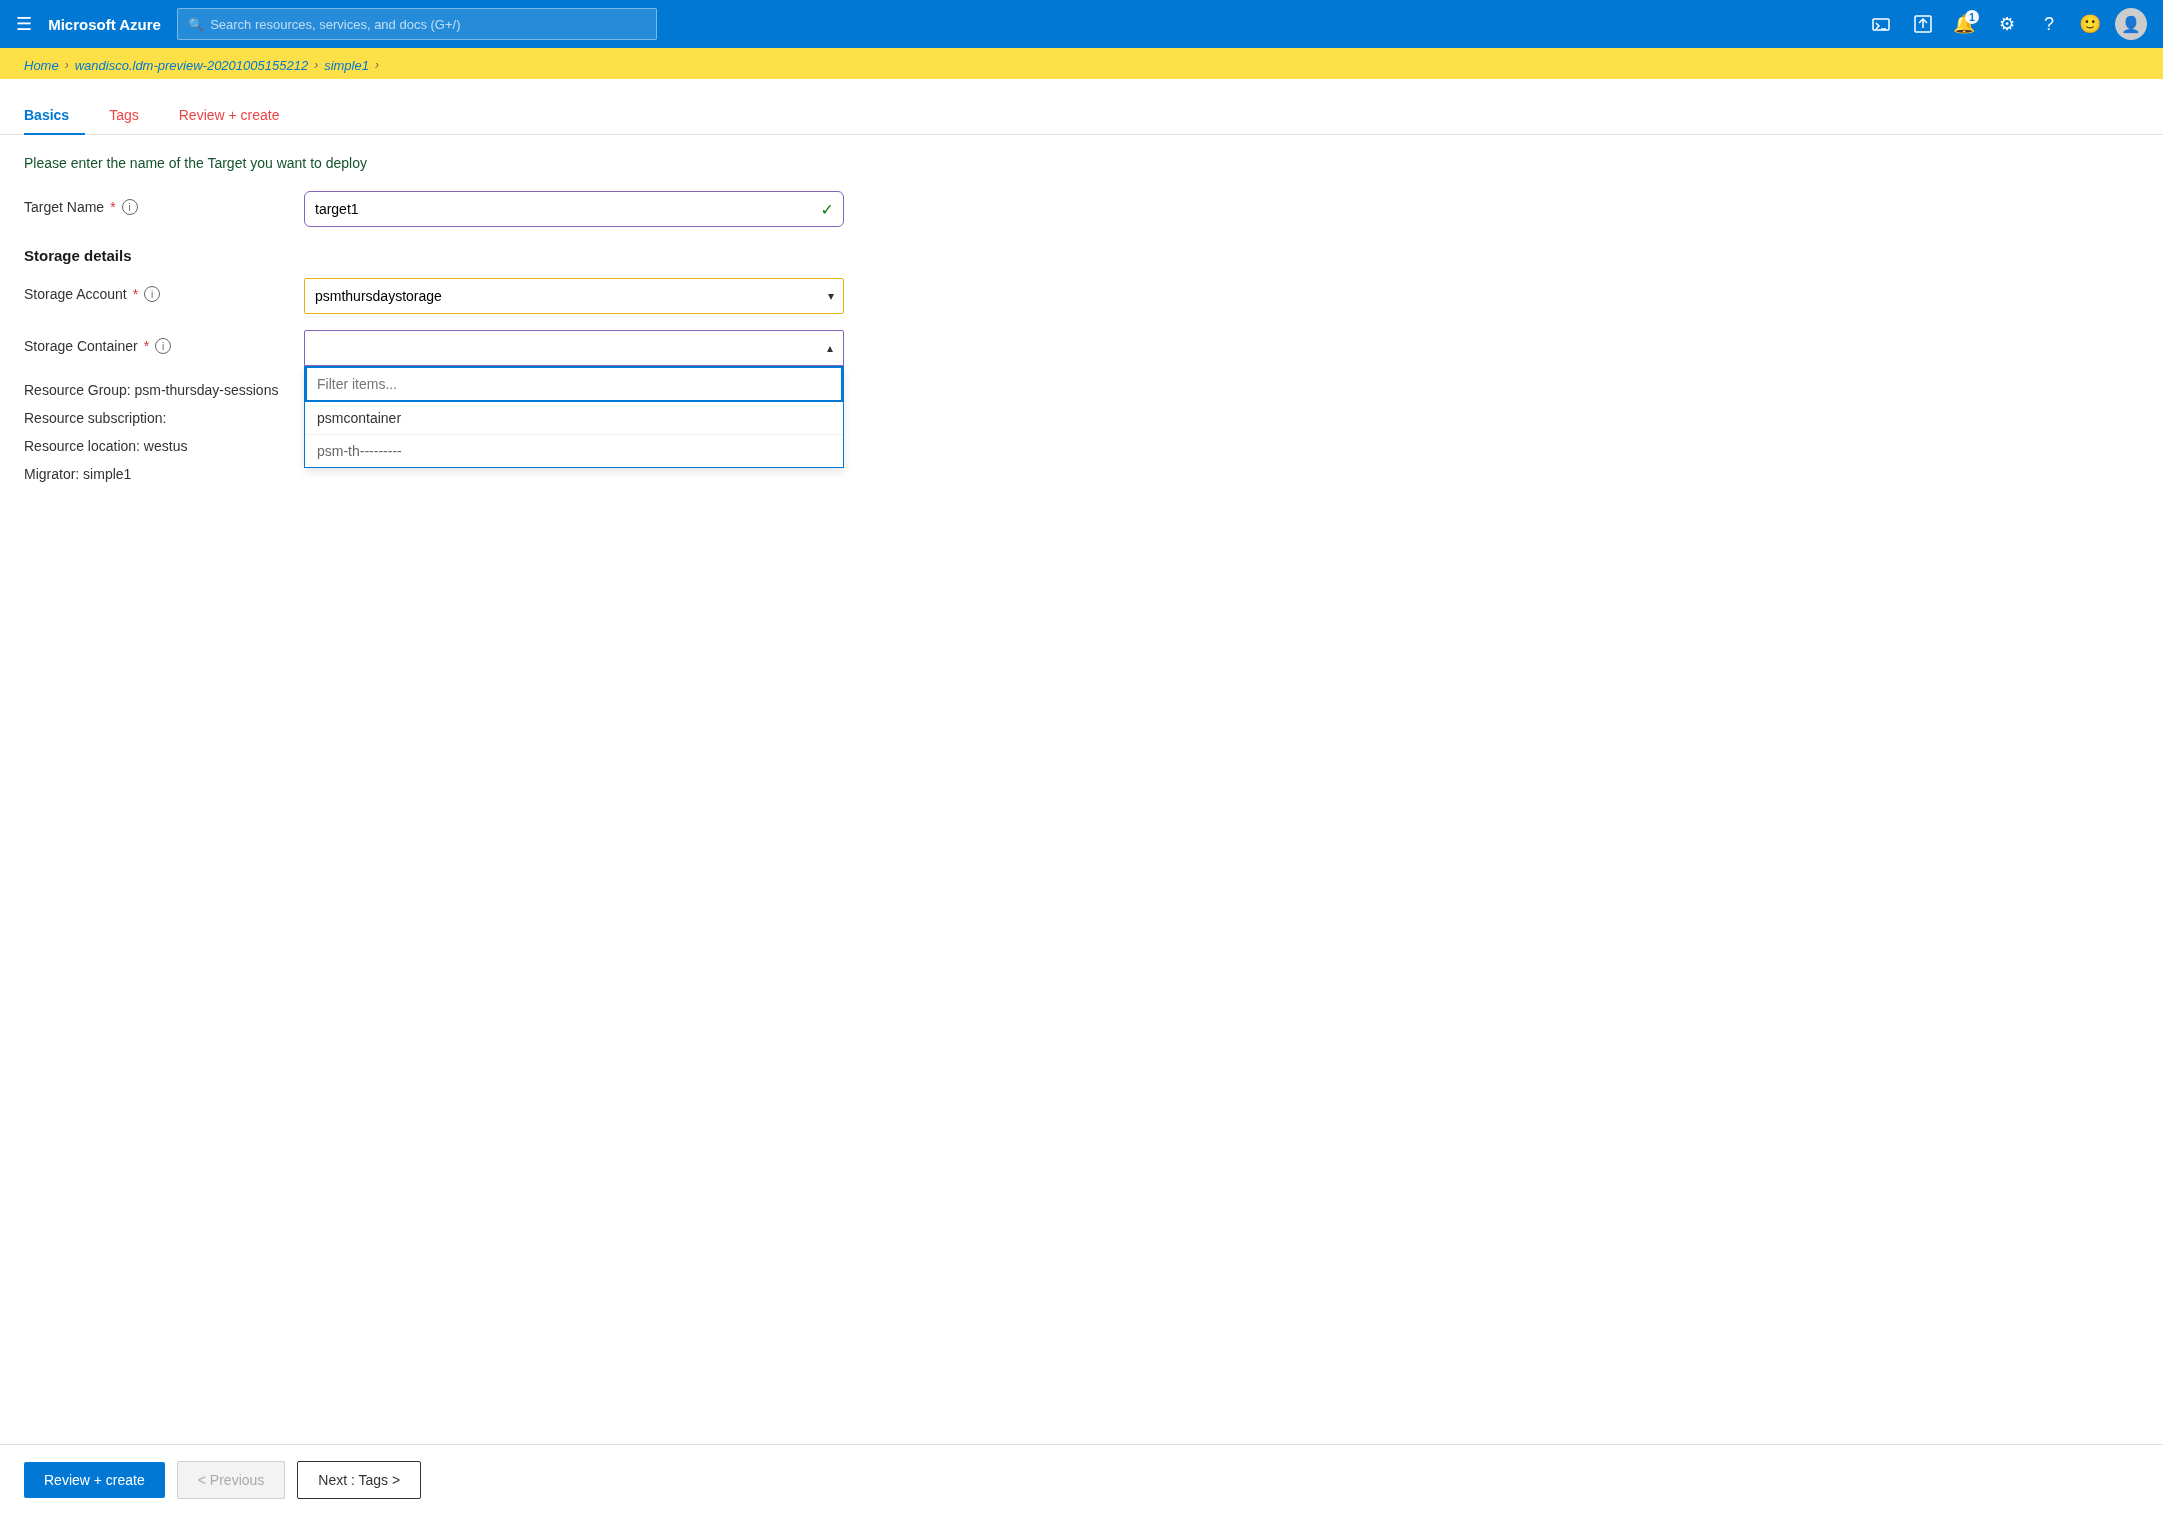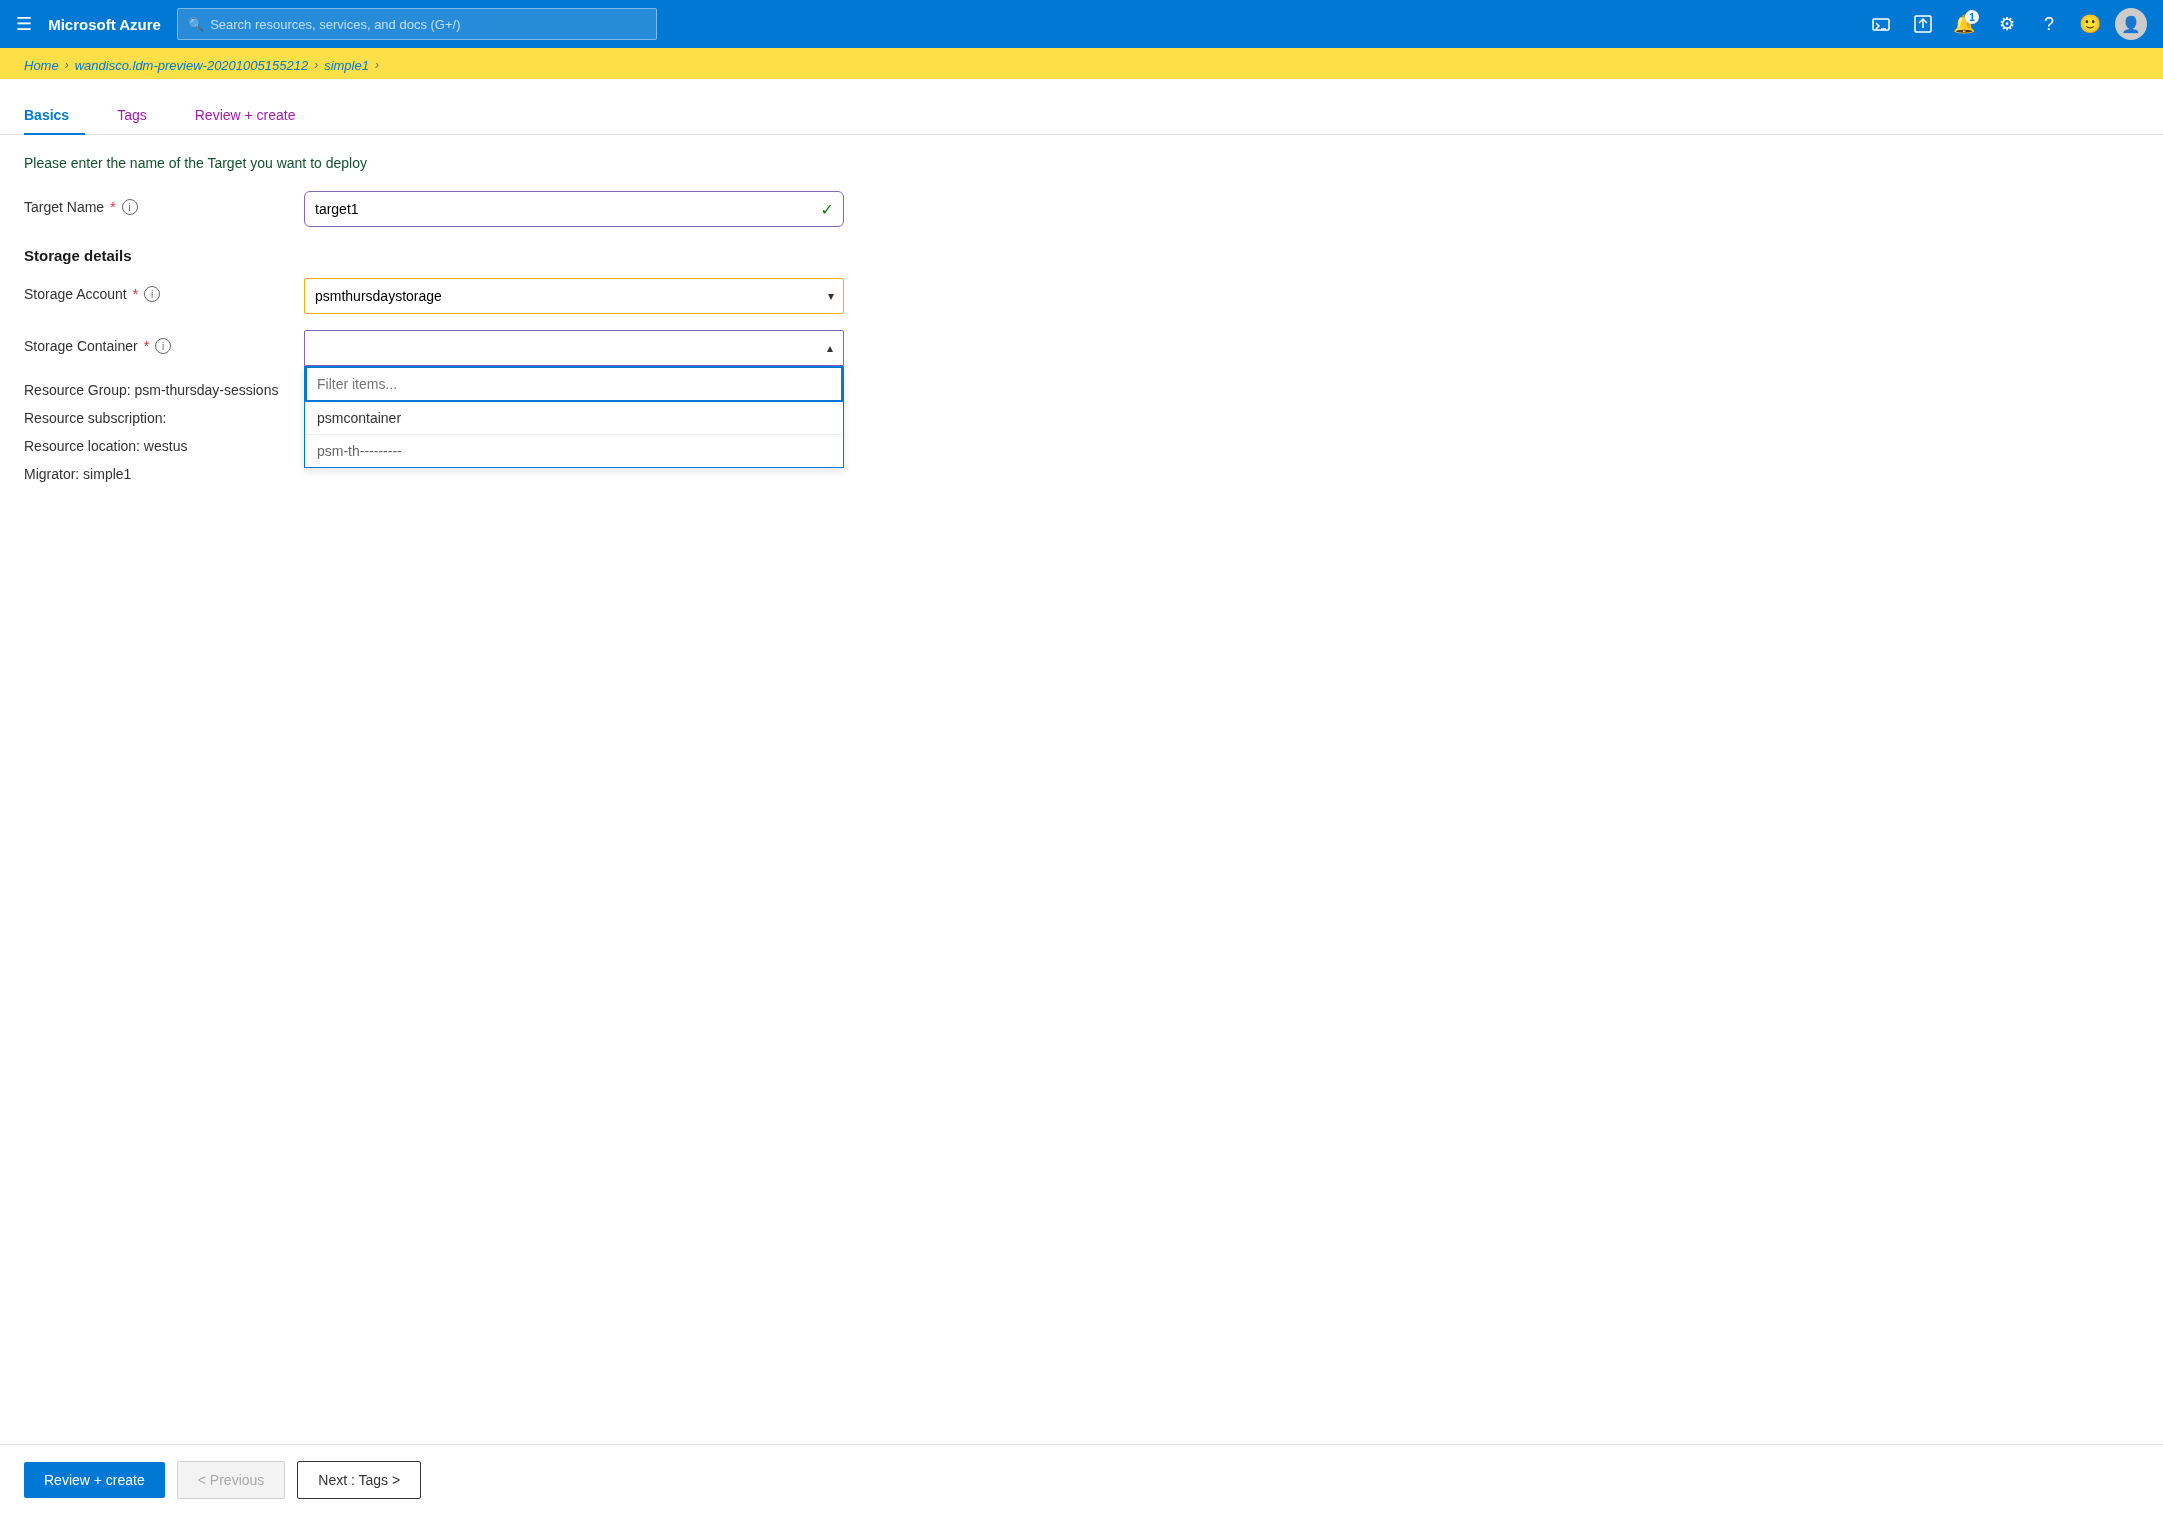--- a/index.html
+++ b/index.html
@@ -113,26 +113,26 @@
       cursor: pointer;
       color: #666;
       padding: 4px;
     }
 
     
     .tabs {
       display: flex;
       padding: 20px 24px 0;
       border-bottom: 1px solid #e0e0e0;
-      gap: 16px;
+      gap: 8px;
     }
     .tab {
       padding: 8px 16px 10px;
       cursor: pointer;
-      color: #a21caf;
+      color: #ef4444;
       font-size: 14px;
       border-bottom: 2px solid transparent;
       margin-bottom: -1px;
     }
     .tab.active {
       color: #0078d4;
       border-bottom: 2px solid #0078d4;
       font-weight: 600;
     }
     .tab:first-child { padding-left: 0; }

